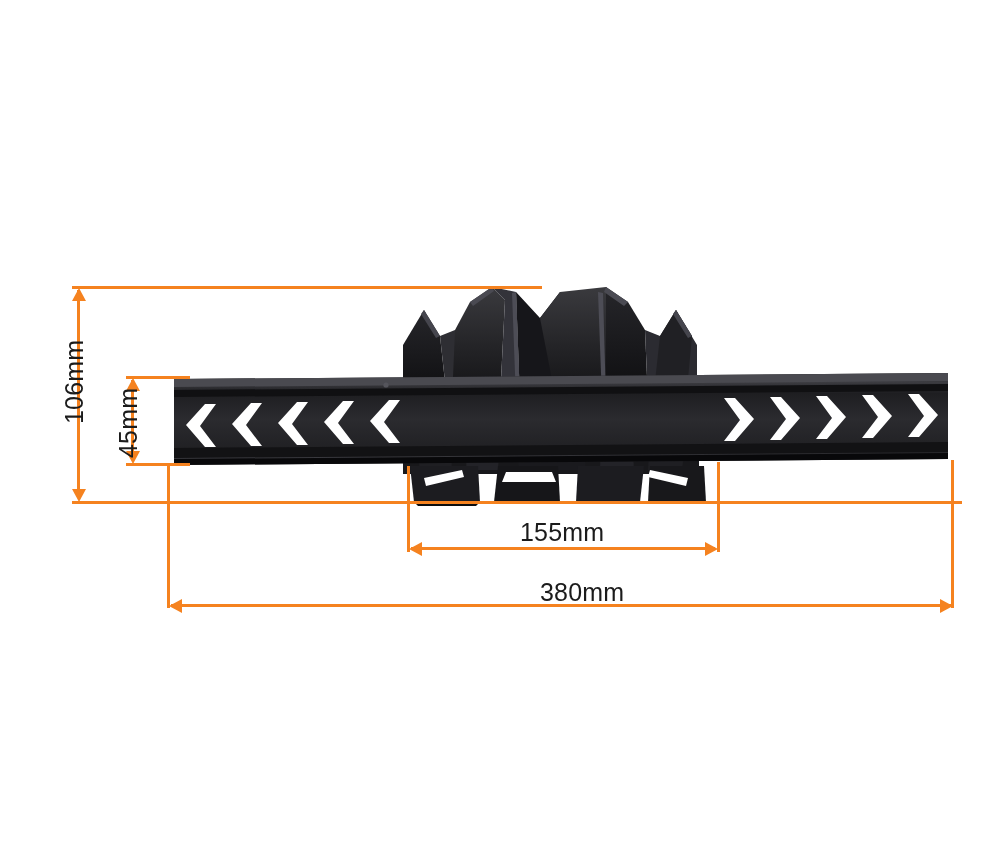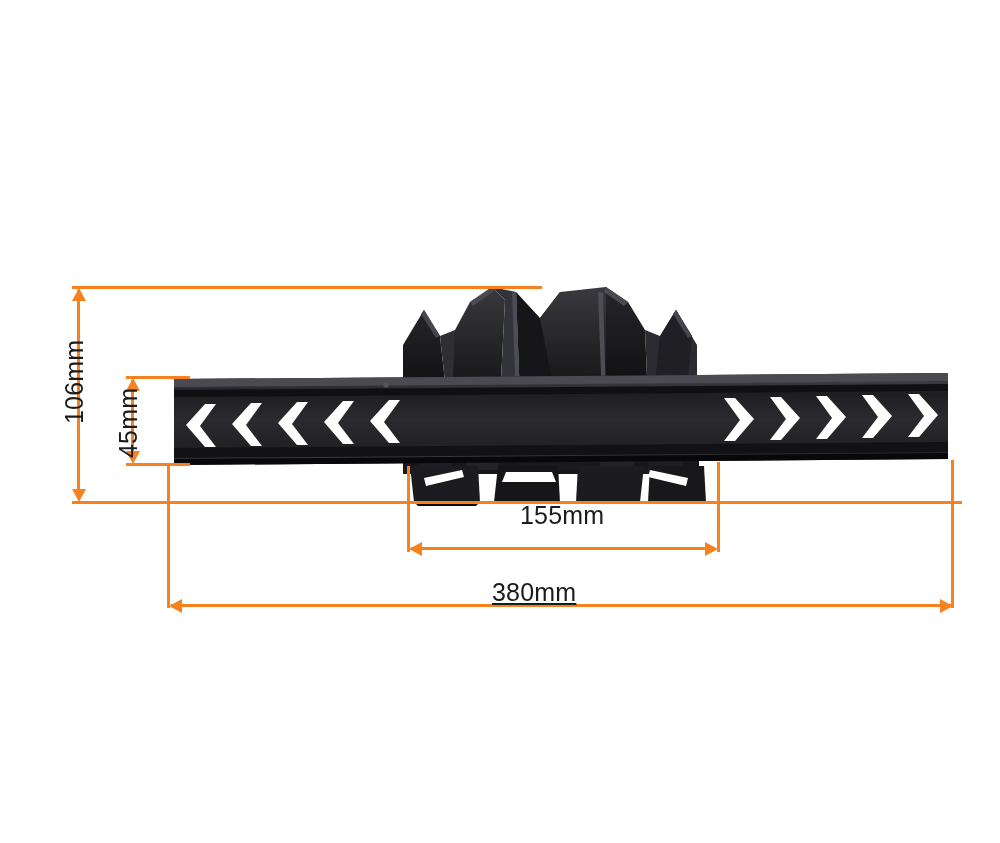--- a/index.html
+++ b/index.html
@@ -150,25 +150,25 @@
     <div class="arrow arrow-down" style="left:125.5px;top:451px;"></div>
     <div class="dim-label rot" style="left:114px;top:458px;">45mm</div>
   </div>
 
   <div>
     <div class="dim-line dim-v" style="left:407px;top:466px;height:86px;"></div>
     <div class="dim-line dim-v" style="left:717px;top:462px;height:90px;"></div>
     <div class="dim-line dim-h" style="left:411px;top:547px;width:304px;"></div>
     <div class="arrow arrow-left" style="left:409px;top:542px;"></div>
     <div class="arrow arrow-right" style="left:705px;top:542px;"></div>
-    <div class="dim-label" style="left:520px;top:501px;">155mm</div>
+    <div class="dim-label" style="left:520px;top:518px;">155mm</div>
   </div>
 
   <div>
     <div class="dim-line dim-v" style="left:167px;top:466px;height:142px;"></div>
     <div class="dim-line dim-v" style="left:951px;top:460px;height:148px;"></div>
     <div class="dim-line dim-h" style="left:171px;top:604px;width:782px;"></div>
     <div class="arrow arrow-left" style="left:169px;top:599px;"></div>
     <div class="arrow arrow-right" style="left:940px;top:599px;"></div>
-    <div class="dim-label" style="left:492px;top:578px;text-decoration:underline;">380mm</div>
+    <div class="dim-label" style="left:540px;top:578px;">380mm</div>
   </div>
 
 </div>
 
 </body></html>

